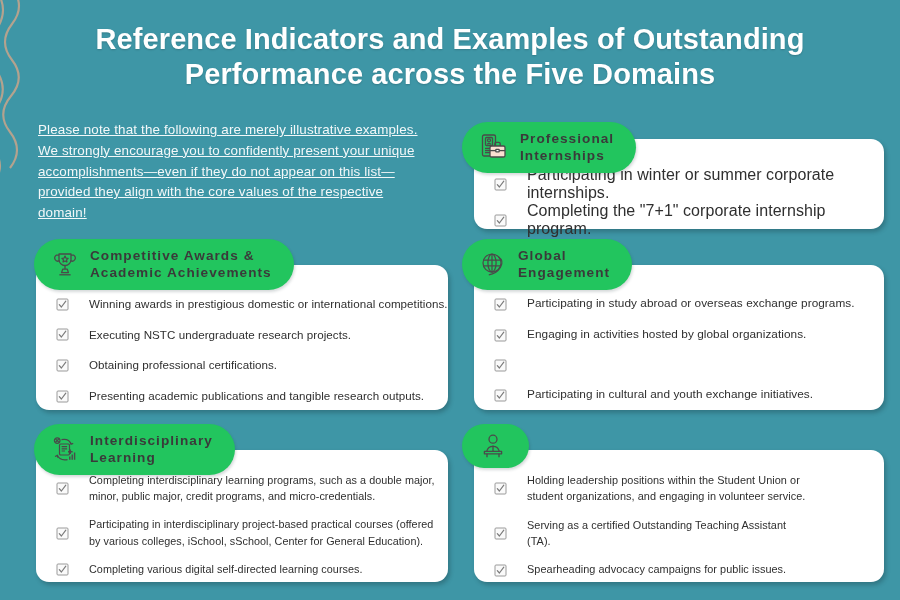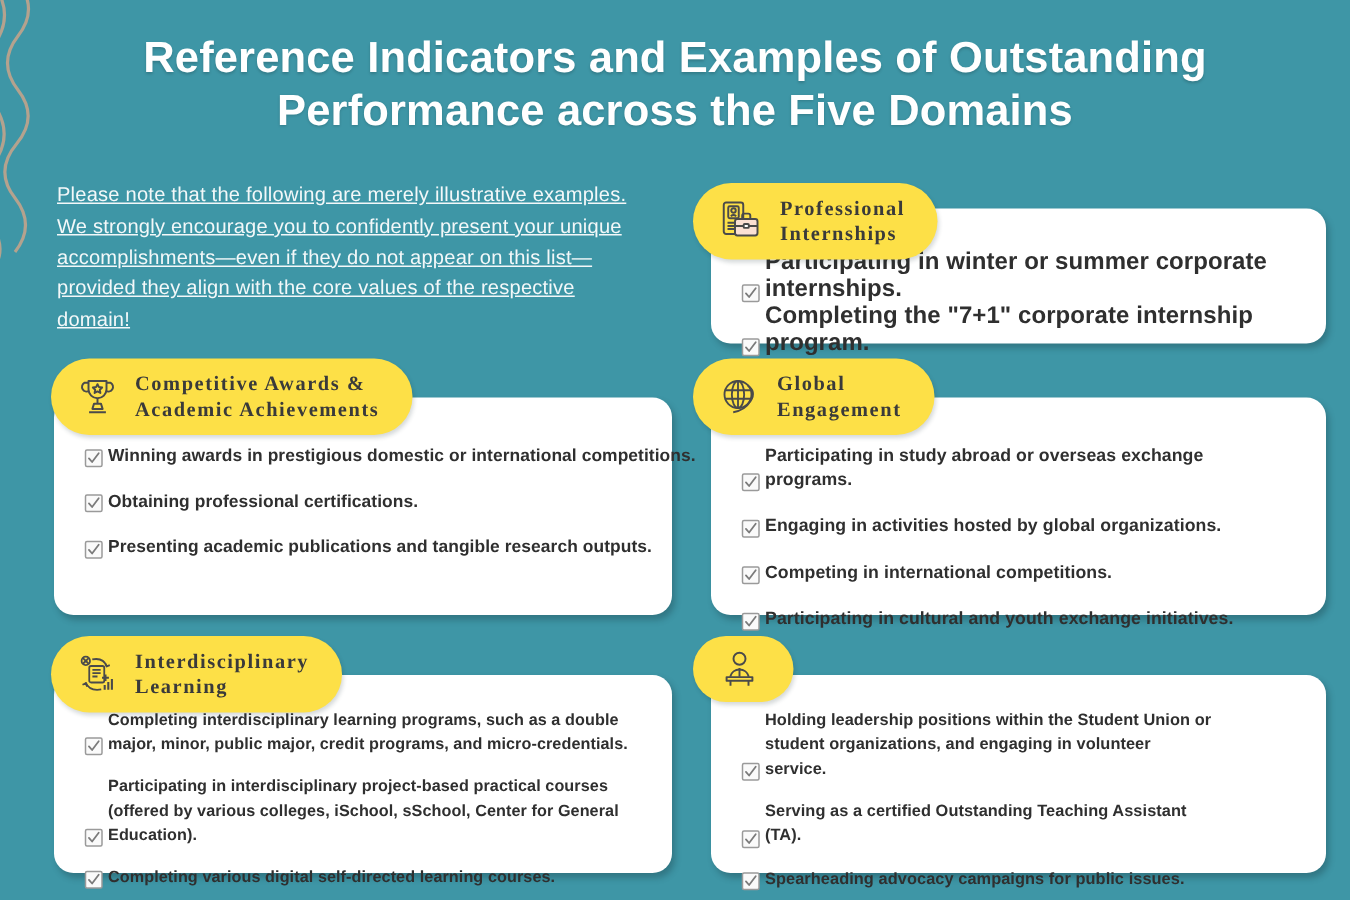--- a/index.html
+++ b/index.html
@@ -62,43 +62,41 @@
     left: 0; right: 0;
     padding: 14px 16px 10px 20px;
   }
 
   
   .pill {
     position: absolute;
     display: flex;
     align-items: center;
     gap: 11px;
-    background: #fde047;
+    background: #22c55e;
     border-radius: 26px;
     padding: 8px 22px 8px 17px;
     z-index: 4;
     box-shadow: 1px 2px 3px rgba(20,45,52,.18);
-    font-family: Liberation Serif, serif;
   }
   .pill-icon { flex: 0 0 auto; display: block; }
   .pill-label {
     color: #3a3a3a;
     font-size: 13.6px;
     font-weight: bold;
     line-height: 1.28;
     letter-spacing: 1.05px;
     white-space: pre-line;
   }
 
   
   .check-item {
     display: flex;
-    align-items: flex-end;
-    gap: 3px;
-    font-weight: bold;
+    align-items: center;
+    gap: 20px;
   }
   .check-box { flex: 0 0 auto; margin-top: 1px; }
   .check-text {
     color: #2f2f2f;
     letter-spacing: .05px;
   }
 
   
   .c-awards   .check-item { margin-bottom: 15px; }
   .c-awards   .check-text { font-size: 11.6px; line-height: 1.35; }
@@ -187,20 +185,27 @@
       <rect x="1" y="1" width="11" height="11" rx="1" fill="#fafafa" stroke="#9a9a9a" stroke-width="1"></rect>
       <path d="M3.3 6.6 L5.4 9 L9.8 3.2" fill="none" stroke="#7b7b7b" stroke-width="1.2" stroke-linecap="round" stroke-linejoin="round"></path>
     </svg>
     <div class="check-text">Winning awards in prestigious domestic or international competitions.</div>
   </div>
   <div class="check-item">
     <svg class="check-box" width="13" height="13" viewBox="0 0 13 13">
       <rect x="1" y="1" width="11" height="11" rx="1" fill="#fafafa" stroke="#9a9a9a" stroke-width="1"></rect>
       <path d="M3.3 6.6 L5.4 9 L9.8 3.2" fill="none" stroke="#7b7b7b" stroke-width="1.2" stroke-linecap="round" stroke-linejoin="round"></path>
     </svg>
+    <div class="check-text">Executing NSTC undergraduate research projects.</div>
+  </div>
+  <div class="check-item">
+    <svg class="check-box" width="13" height="13" viewBox="0 0 13 13">
+      <rect x="1" y="1" width="11" height="11" rx="1" fill="#fafafa" stroke="#9a9a9a" stroke-width="1"></rect>
+      <path d="M3.3 6.6 L5.4 9 L9.8 3.2" fill="none" stroke="#7b7b7b" stroke-width="1.2" stroke-linecap="round" stroke-linejoin="round"></path>
+    </svg>
     <div class="check-text">Obtaining professional certifications.</div>
   </div>
   <div class="check-item">
     <svg class="check-box" width="13" height="13" viewBox="0 0 13 13">
       <rect x="1" y="1" width="11" height="11" rx="1" fill="#fafafa" stroke="#9a9a9a" stroke-width="1"></rect>
       <path d="M3.3 6.6 L5.4 9 L9.8 3.2" fill="none" stroke="#7b7b7b" stroke-width="1.2" stroke-linecap="round" stroke-linejoin="round"></path>
     </svg>
     <div class="check-text">Presenting academic publications and tangible research outputs.</div>
   </div>
 </div>
@@ -231,21 +236,20 @@
       <rect x="1" y="1" width="11" height="11" rx="1" fill="#fafafa" stroke="#9a9a9a" stroke-width="1"></rect>
       <path d="M3.3 6.6 L5.4 9 L9.8 3.2" fill="none" stroke="#7b7b7b" stroke-width="1.2" stroke-linecap="round" stroke-linejoin="round"></path>
     </svg>
     <div class="check-text">Engaging in activities hosted by global organizations.</div>
   </div>
   <div class="check-item">
     <svg class="check-box" width="13" height="13" viewBox="0 0 13 13">
       <rect x="1" y="1" width="11" height="11" rx="1" fill="#fafafa" stroke="#9a9a9a" stroke-width="1"></rect>
       <path d="M3.3 6.6 L5.4 9 L9.8 3.2" fill="none" stroke="#7b7b7b" stroke-width="1.2" stroke-linecap="round" stroke-linejoin="round"></path>
     </svg>
-    <div class="check-text">Competing in international competitions.</div>
   </div>
   <div class="check-item">
     <svg class="check-box" width="13" height="13" viewBox="0 0 13 13">
       <rect x="1" y="1" width="11" height="11" rx="1" fill="#fafafa" stroke="#9a9a9a" stroke-width="1"></rect>
       <path d="M3.3 6.6 L5.4 9 L9.8 3.2" fill="none" stroke="#7b7b7b" stroke-width="1.2" stroke-linecap="round" stroke-linejoin="round"></path>
     </svg>
     <div class="check-text">Participating in cultural and youth exchange initiatives.</div>
   </div>
 </div>
 

